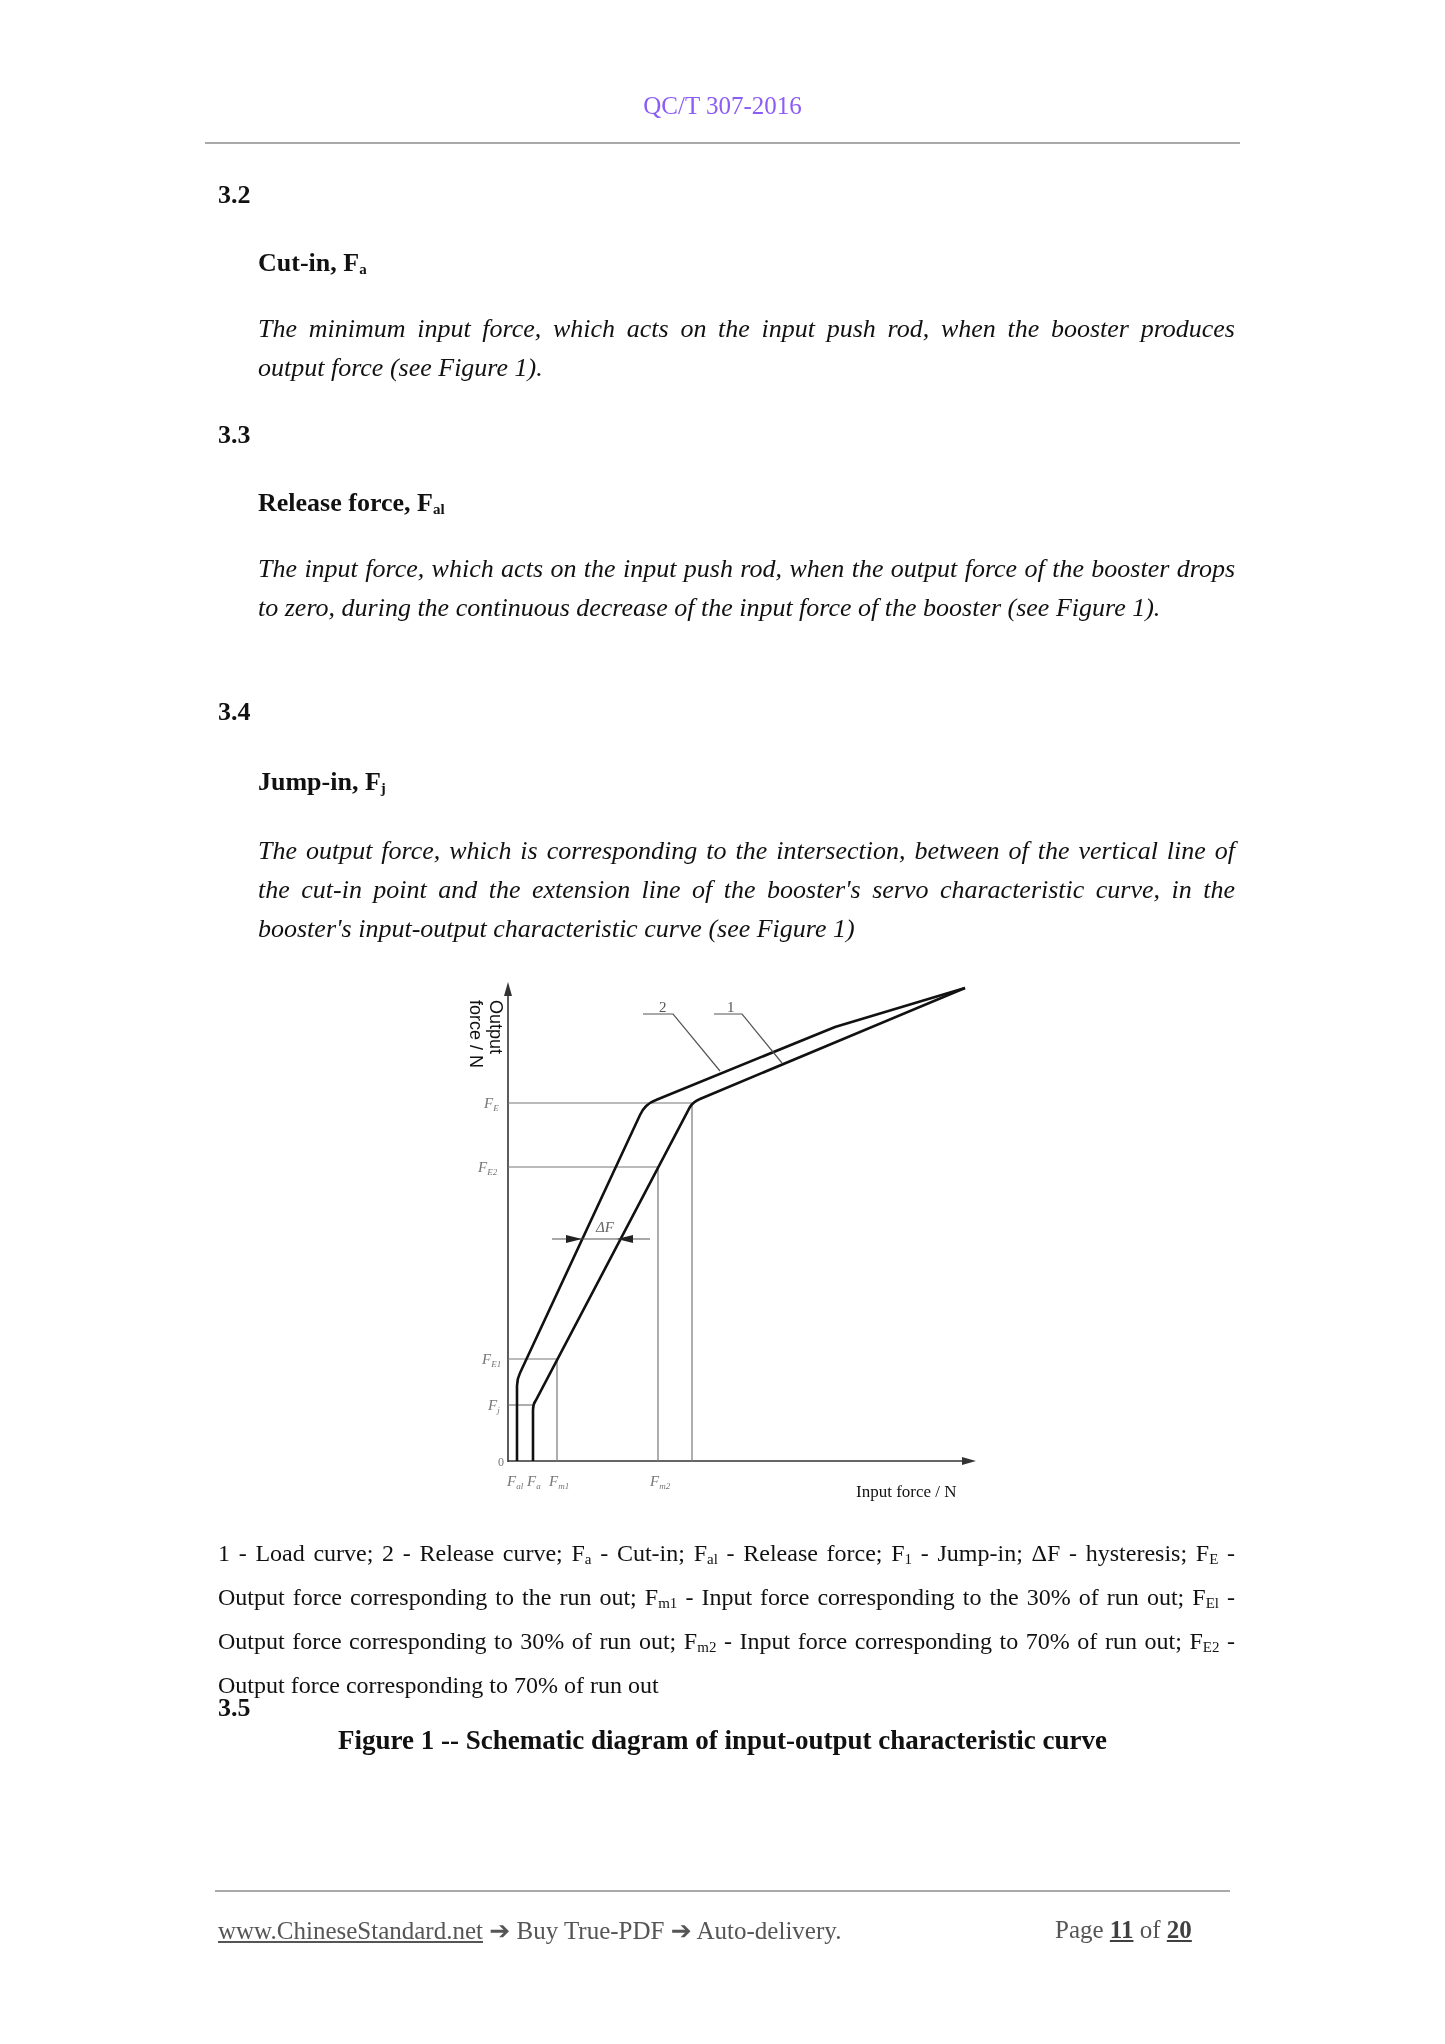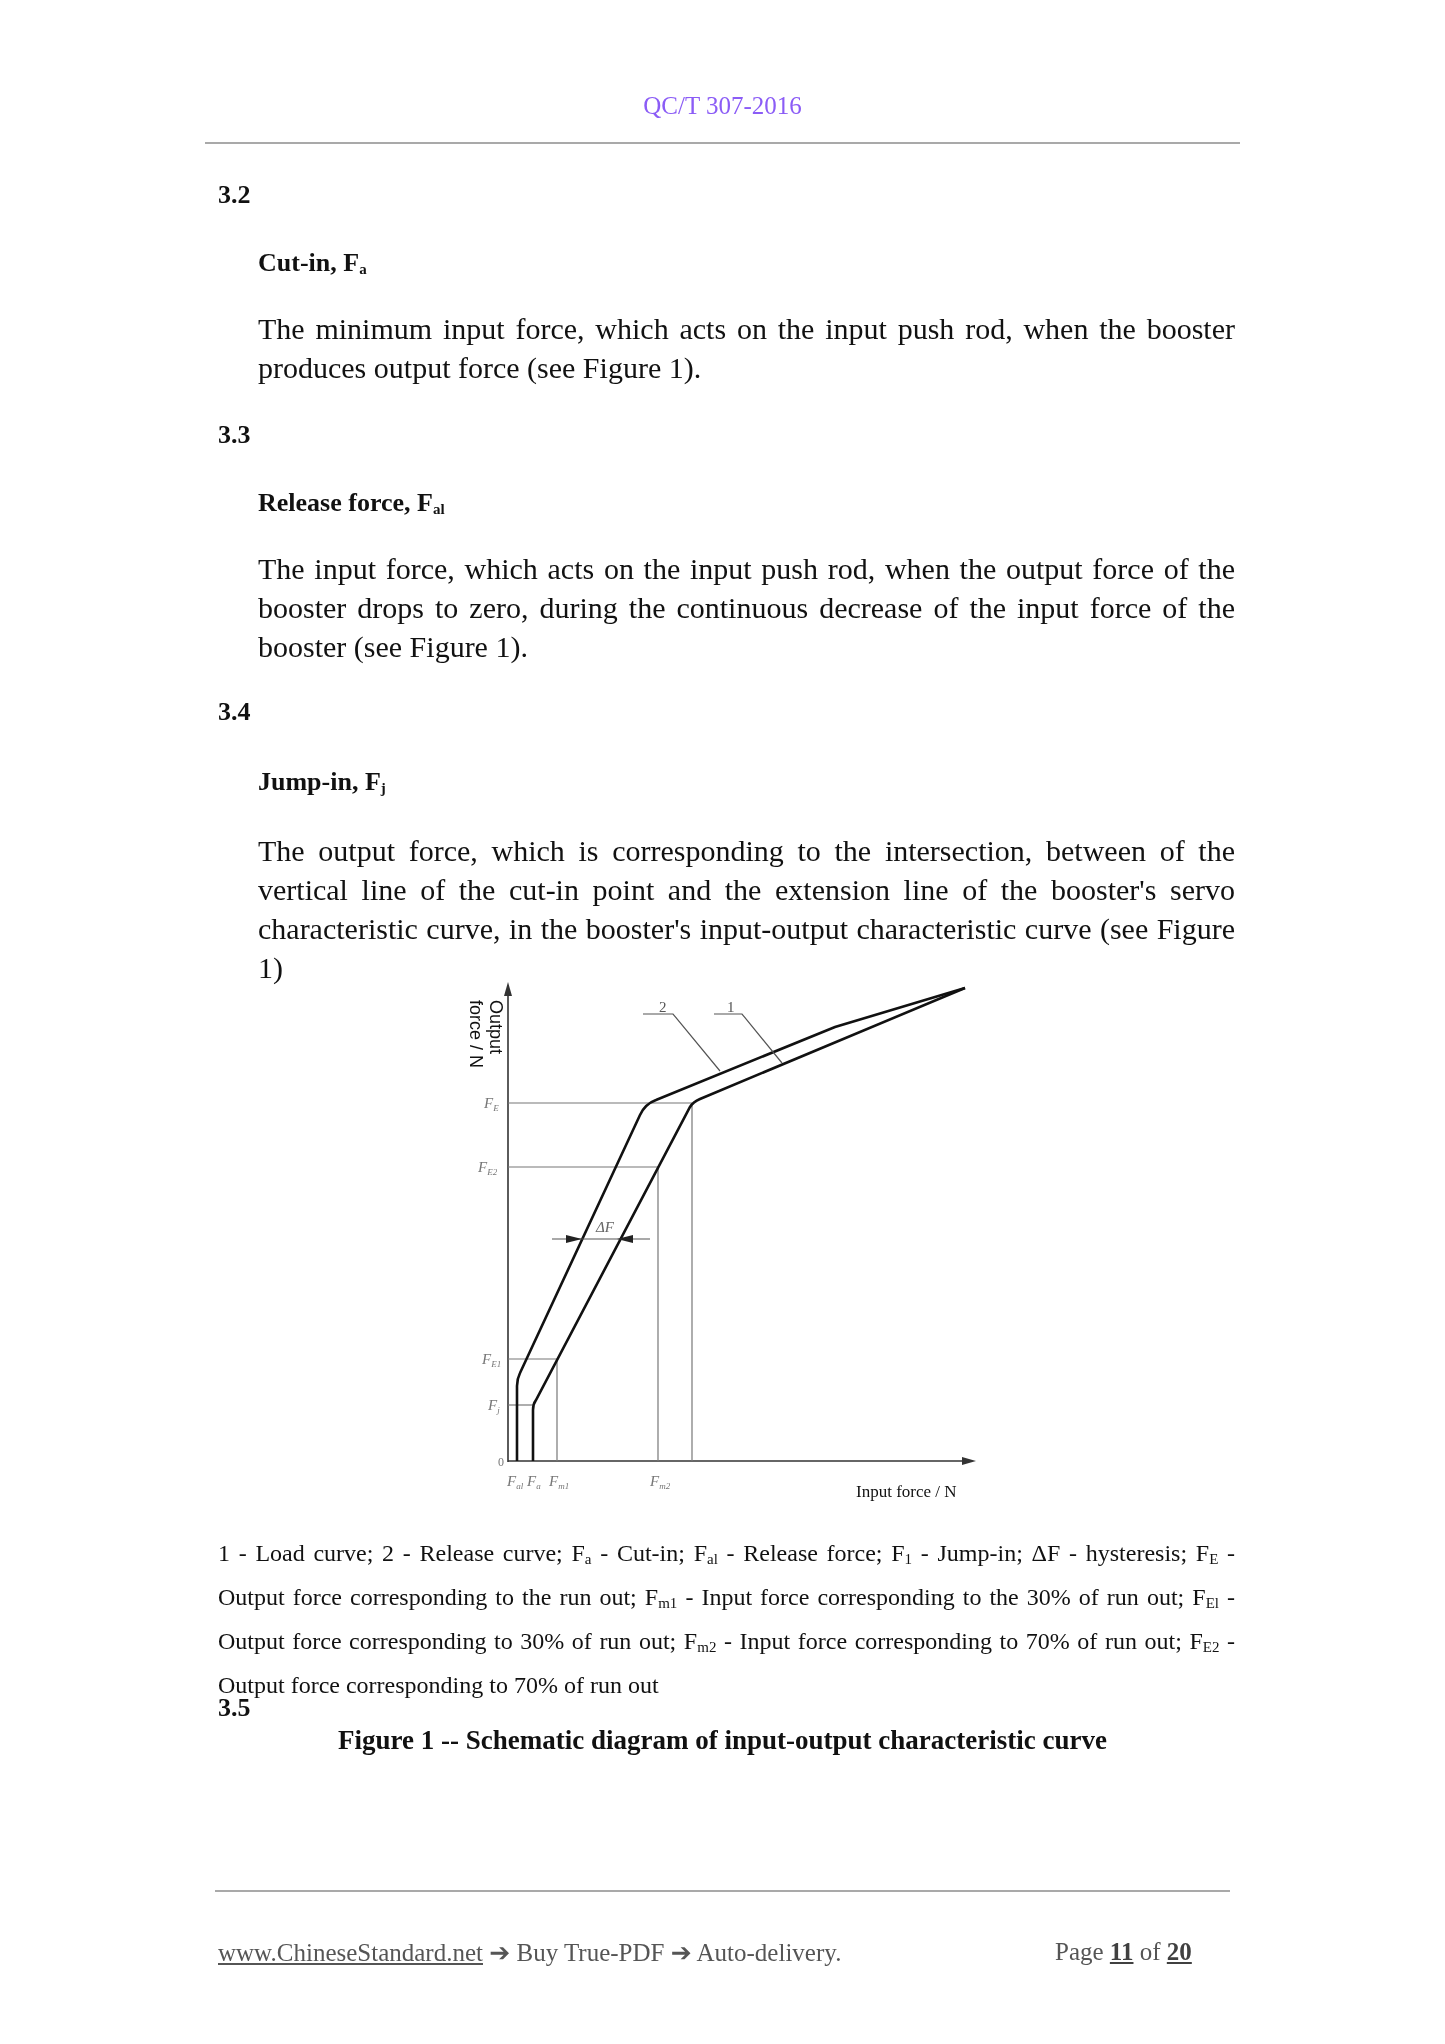--- a/index.html
+++ b/index.html
@@ -4,24 +4,24 @@
 <style>
   html, body { margin: 0; padding: 0; background: #ffffff; }
   body { width: 1445px; height: 2044px; position: relative; overflow: hidden;
          font-family: "Liberation Serif", serif; color: #111; }
   .abs { position: absolute; }
   .hdr-text { left: 0; width: 1445px; top: 92px; text-align: center; font-size: 25px; color: #8b5cf6; }
   .rule { height: 2px; background: #a9a9a9; }
   .secnum { left: 218px; font-size: 26px; font-weight: bold; text-align: center; }
   .term { left: 258px; font-size: 26px; font-weight: bold; }
   .term sub, .legend sub { font-size: 15px; vertical-align: -3px; }
-  .para { left: 258px; width: 977px; font-size: 30px; line-height: 39px; text-align: justify; }
+  .para { left: 258px; width: 977px; font-size: 26px; line-height: 39px; text-align: justify; font-style: italic; }
   .legend { left: 218px; width: 1017px; font-size: 24px; line-height: 38px; text-align: justify; }
   .caption { left: 0; width: 1445px; text-align: center; font-size: 27px; font-weight: bold; }
-  .footer { font-size: 25px; color: #555; margin-top: 22px; }
+  .footer { font-size: 25px; color: #555; }
   .footer a { color: #555; text-decoration: underline; }
   .footer b { color: #404040; text-decoration: underline; }
   svg text { font-family: "Liberation Serif", serif; }
 </style>
 </head>
 <body>
 
 <div class="abs hdr-text">QC/T 307-2016</div>
 <div class="abs rule" style="left:205px; top:142px; width:1035px;"></div>
 

